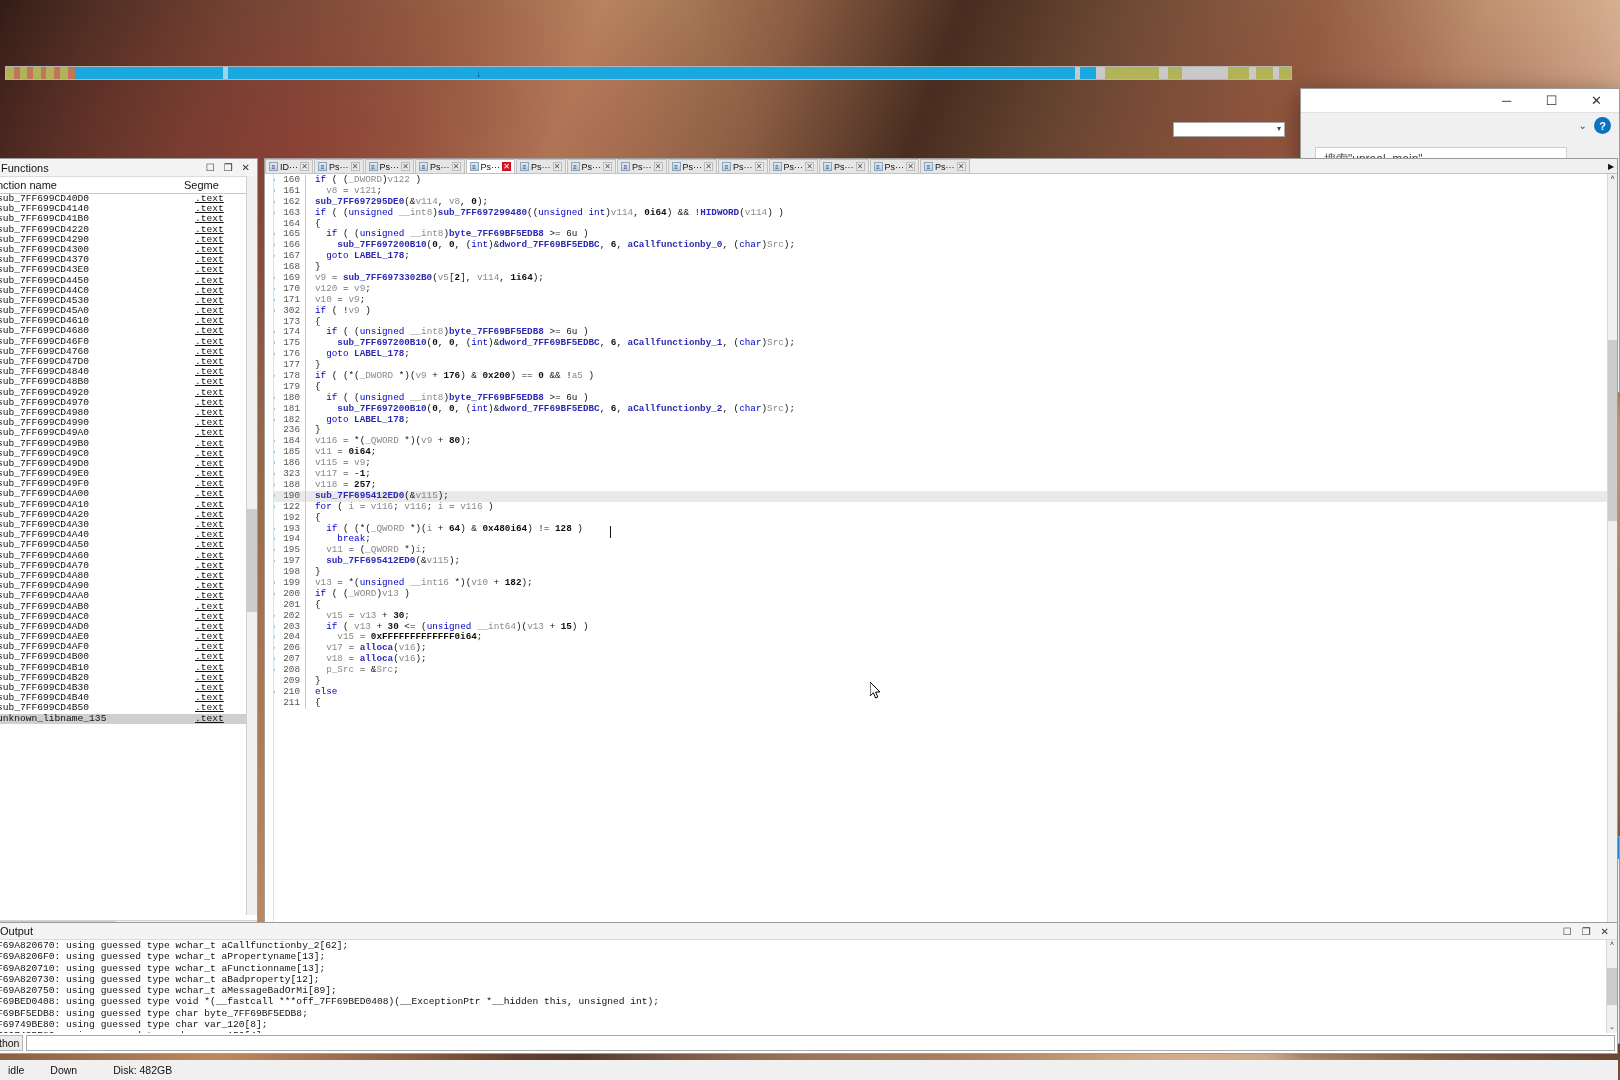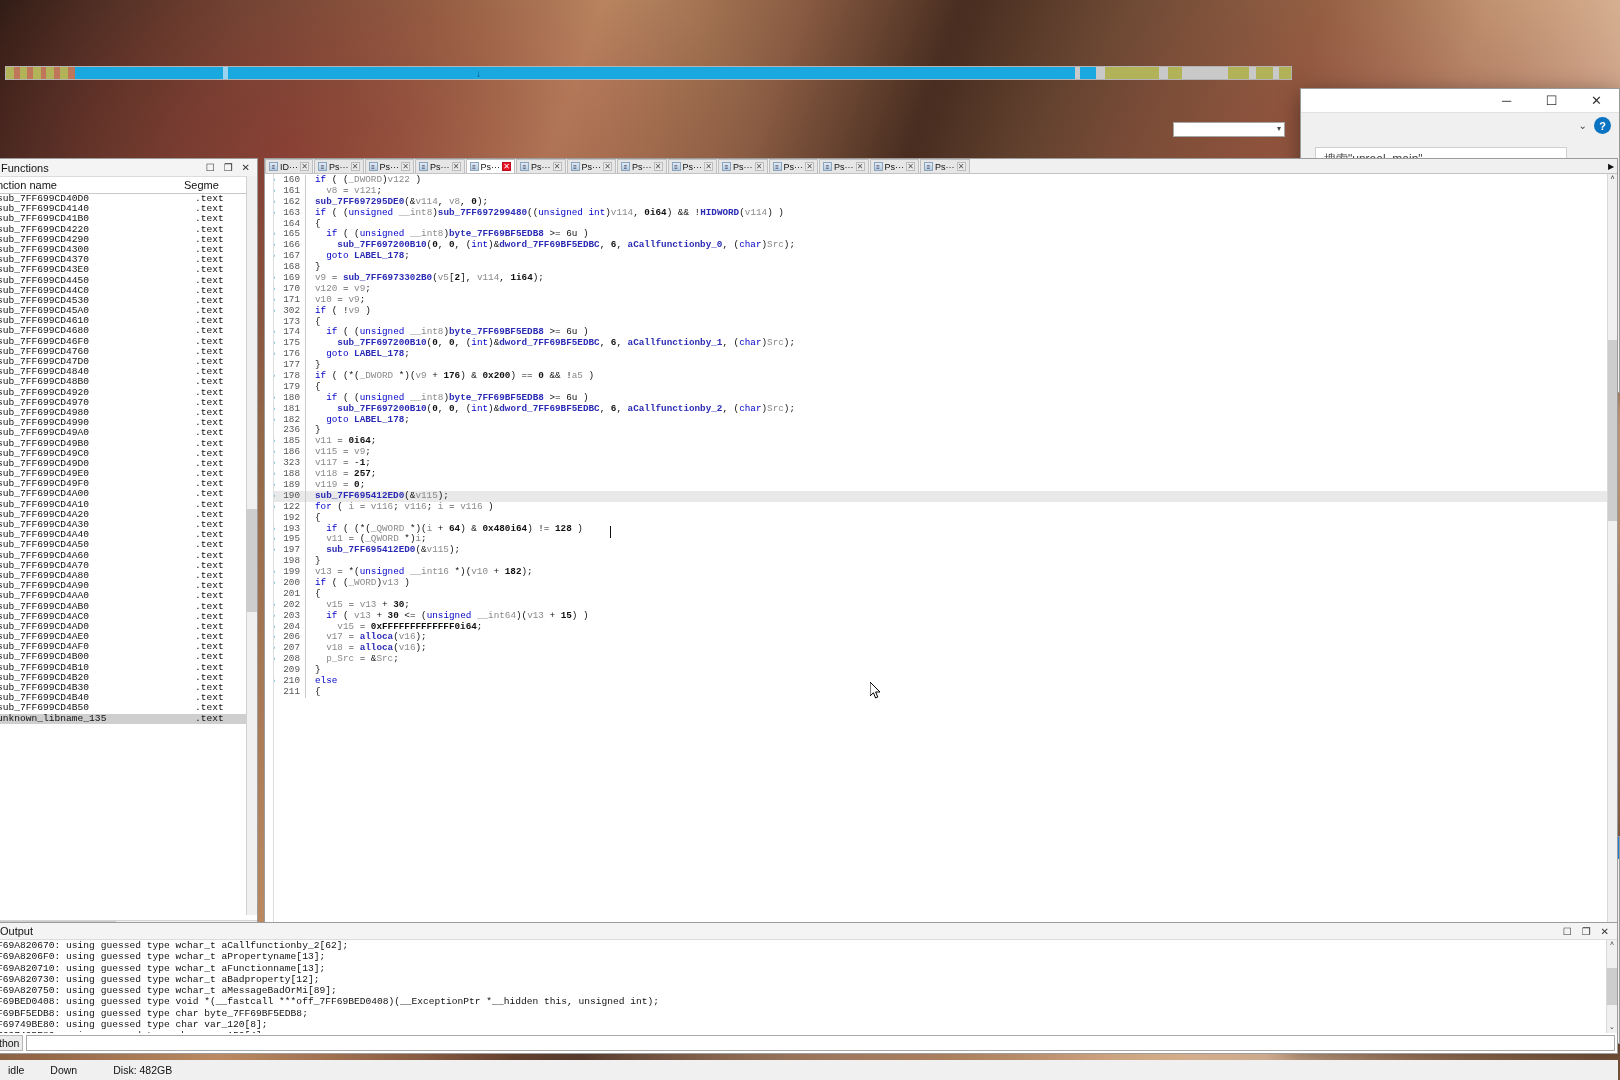--- a/index.html
+++ b/index.html
@@ -69,21 +69,21 @@
   #funcs { position:absolute; left:-6px; top:158px; width:264px; bottom:134px; background:#fff; border:1px solid #9c9c9c; }
   #funcs .hdr { height:18px; background:#f4f4f4; display:flex; align-items:center; padding-left:6px; font-size:11px; color:#111; border-bottom:1px solid #dcdcdc; }
   #funcs .hdr .btns { margin-left:auto; display:flex; gap:9px; padding-right:7px; color:#333; font-size:10px; }
   #funcs .cols { height:17px; display:flex; align-items:center; font-size:11px; color:#111; border-bottom:1px solid #c8c8c8; background:#fff; }
   #funcs .cols .c1 { padding-left:2px; flex:1; }
   #funcs .cols .c2 { width:62px; }
   #funcs .list { position:absolute; top:35px; left:0; right:0; bottom:30px; overflow:hidden; }
   .frow { height:10.2px; display:flex; font-size:9.6px; color:#111; font-family:"Liberation Mono", monospace; line-height:10.2px; }
   .frow.sel { background:#cfcfcf; }
   .frow .n { padding-left:2px; flex:1; white-space:nowrap; }
-  .frow .s { width:62px; }
+  .frow .s { width:62px;text-decoration:underline; }
   #funcs .sb { position:absolute; right:0; top:17px; bottom:30px; width:11px; background:#f0f0f0; border-left:1px solid #d0d0d0; }
   #funcs .sb .th { position:absolute; right:0; width:11px; top:45%; height:14%; background:#cdcdcd; }
   #funcs .hsb { position:absolute; left:0; right:0; bottom:14px; height:11px; background:#f0f0f0; border-top:1px solid #d5d5d5; }
   #funcs .hsb .th { position:absolute; left:0; width:46%; top:0; bottom:0; background:#cdcdcd; }
   #funcs .status { position:absolute; left:0; right:0; bottom:0; height:14px; font-size:10.5px; color:#111; padding-left:2px; background:#f0f0f0; }
 
   
   #pc { position:absolute; left:264px; top:158px; right:2px; bottom:134px; background:#fff; border:1px solid #9c9c9c; }
   #pctabs { height:15px; display:flex; align-items:stretch; background:#f0f0f0; border-bottom:1px solid #c3c3c3; overflow:hidden; }
   .pct { display:flex; align-items:center; gap:2px; padding:0 3px; font-size:9px; color:#111; border:1px solid #c0c0c0; border-bottom:none;
@@ -734,29 +734,30 @@
           <div class="codeline"><span class="bp">●</span><span class="lnum">174</span><span class="bar"></span><span class="src">  <span class="kw">if</span> ( (<span class="kw">unsigned</span> <span class="ty">__int8</span>)<span class="fn">byte_7FF69BF5EDB8</span> &gt;= 6u )</span></div>
           <div class="codeline"><span class="bp">●</span><span class="lnum">175</span><span class="bar"></span><span class="src">    <span class="fn">sub_7FF697200B10</span>(<span class="num">0</span>, <span class="num">0</span>, (<span class="kw">int</span>)&amp;<span class="fn">dword_7FF69BF5EDBC</span>, <span class="num">6</span>, <span class="fn">aCallfunctionby_1</span>, (<span class="kw">char</span>)<span class="var">Src</span>);</span></div>
           <div class="codeline"><span class="bp">●</span><span class="lnum">176</span><span class="bar"></span><span class="src">  <span class="kw">goto</span> <span class="fn">LABEL_178</span>;</span></div>
           <div class="codeline"><span class="bp"></span><span class="lnum">177</span><span class="bar"></span><span class="src">}</span></div>
           <div class="codeline"><span class="bp">●</span><span class="lnum">178</span><span class="bar"></span><span class="src"><span class="kw">if</span> ( (*(<span class="ty">_DWORD</span> *)(<span class="var">v9</span> + <span class="num">176</span>) &amp; <span class="num">0x200</span>) == <span class="num">0</span> &amp;&amp; !<span class="var">a5</span> )</span></div>
           <div class="codeline"><span class="bp"></span><span class="lnum">179</span><span class="bar"></span><span class="src">{</span></div>
           <div class="codeline"><span class="bp">●</span><span class="lnum">180</span><span class="bar"></span><span class="src">  <span class="kw">if</span> ( (<span class="kw">unsigned</span> <span class="ty">__int8</span>)<span class="fn">byte_7FF69BF5EDB8</span> &gt;= 6u )</span></div>
           <div class="codeline"><span class="bp">●</span><span class="lnum">181</span><span class="bar"></span><span class="src">    <span class="fn">sub_7FF697200B10</span>(<span class="num">0</span>, <span class="num">0</span>, (<span class="kw">int</span>)&amp;<span class="fn">dword_7FF69BF5EDBC</span>, <span class="num">6</span>, <span class="fn">aCallfunctionby_2</span>, (<span class="kw">char</span>)<span class="var">Src</span>);</span></div>
           <div class="codeline"><span class="bp">●</span><span class="lnum">182</span><span class="bar"></span><span class="src">  <span class="kw">goto</span> <span class="fn">LABEL_178</span>;</span></div>
           <div class="codeline"><span class="bp"></span><span class="lnum">236</span><span class="bar"></span><span class="src">}</span></div>
+          <div class="codeline"><span class="bp">●</span><span class="lnum">184</span><span class="bar"></span><span class="src"><span class="var">v116</span> = *(<span class="ty">_QWORD</span> *)(<span class="var">v9</span> + <span class="num">80</span>);</span></div>
           <div class="codeline"><span class="bp">●</span><span class="lnum">185</span><span class="bar"></span><span class="src"><span class="var">v11</span> = <span class="num">0i64</span>;</span></div>
           <div class="codeline"><span class="bp">●</span><span class="lnum">186</span><span class="bar"></span><span class="src"><span class="var">v115</span> = <span class="var">v9</span>;</span></div>
           <div class="codeline"><span class="bp">●</span><span class="lnum">323</span><span class="bar"></span><span class="src"><span class="var">v117</span> = -<span class="num">1</span>;</span></div>
           <div class="codeline"><span class="bp">●</span><span class="lnum">188</span><span class="bar"></span><span class="src"><span class="var">v118</span> = <span class="num">257</span>;</span></div>
-          <div class="codeline"><span class="bp">●</span><span class="lnum">189</span><span class="bar"></span><span class="src"><span class="var">v119</span> = <span class="num">0</span>;</span></div>
           <div class="codeline hl"><span class="bp">●</span><span class="lnum">190</span><span class="bar"></span><span class="src"><span class="fn">sub_7FF695412ED0</span>(&amp;<span class="var">v115</span>);</span></div>
           <div class="codeline"><span class="bp">●</span><span class="lnum">122</span><span class="bar"></span><span class="src"><span class="kw">for</span> ( <span class="var">i</span> = <span class="var">v116</span>; <span class="var">v116</span>; <span class="var">i</span> = <span class="var">v116</span> )</span></div>
           <div class="codeline"><span class="bp"></span><span class="lnum">192</span><span class="bar"></span><span class="src">{</span></div>
           <div class="codeline"><span class="bp">●</span><span class="lnum">193</span><span class="bar"></span><span class="src">  <span class="kw">if</span> ( (*(<span class="ty">_QWORD</span> *)(<span class="var">i</span> + <span class="num">64</span>) &amp; <span class="num">0x480i64</span>) != <span class="num">128</span> )</span></div>
+          <div class="codeline"><span class="bp">●</span><span class="lnum">194</span><span class="bar"></span><span class="src">    <span class="kw">break</span>;</span></div>
           <div class="codeline"><span class="bp">●</span><span class="lnum">195</span><span class="bar"></span><span class="src">  <span class="var">v11</span> = (<span class="ty">_QWORD</span> *)<span class="var">i</span>;</span></div>
           <div class="codeline"><span class="bp">●</span><span class="lnum">197</span><span class="bar"></span><span class="src">  <span class="fn">sub_7FF695412ED0</span>(&amp;<span class="var">v115</span>);</span></div>
           <div class="codeline"><span class="bp"></span><span class="lnum">198</span><span class="bar"></span><span class="src">}</span></div>
           <div class="codeline"><span class="bp">●</span><span class="lnum">199</span><span class="bar"></span><span class="src"><span class="var">v13</span> = *(<span class="kw">unsigned</span> <span class="ty">__int16</span> *)(<span class="var">v10</span> + <span class="num">182</span>);</span></div>
           <div class="codeline"><span class="bp">●</span><span class="lnum">200</span><span class="bar"></span><span class="src"><span class="kw">if</span> ( (<span class="ty">_WORD</span>)<span class="var">v13</span> )</span></div>
           <div class="codeline"><span class="bp"></span><span class="lnum">201</span><span class="bar"></span><span class="src">{</span></div>
           <div class="codeline"><span class="bp">●</span><span class="lnum">202</span><span class="bar"></span><span class="src">  <span class="var">v15</span> = <span class="var">v13</span> + <span class="num">30</span>;</span></div>
           <div class="codeline"><span class="bp">●</span><span class="lnum">203</span><span class="bar"></span><span class="src">  <span class="kw">if</span> ( <span class="var">v13</span> + <span class="num">30</span> &lt;= (<span class="kw">unsigned</span> <span class="ty">__int64</span>)(<span class="var">v13</span> + <span class="num">15</span>) )</span></div>
           <div class="codeline"><span class="bp">●</span><span class="lnum">204</span><span class="bar"></span><span class="src">    <span class="var">v15</span> = <span class="num">0xFFFFFFFFFFFFF0i64</span>;</span></div>
           <div class="codeline"><span class="bp">●</span><span class="lnum">206</span><span class="bar"></span><span class="src">  <span class="var">v17</span> = <span class="fn">alloca</span>(<span class="var">v16</span>);</span></div>

